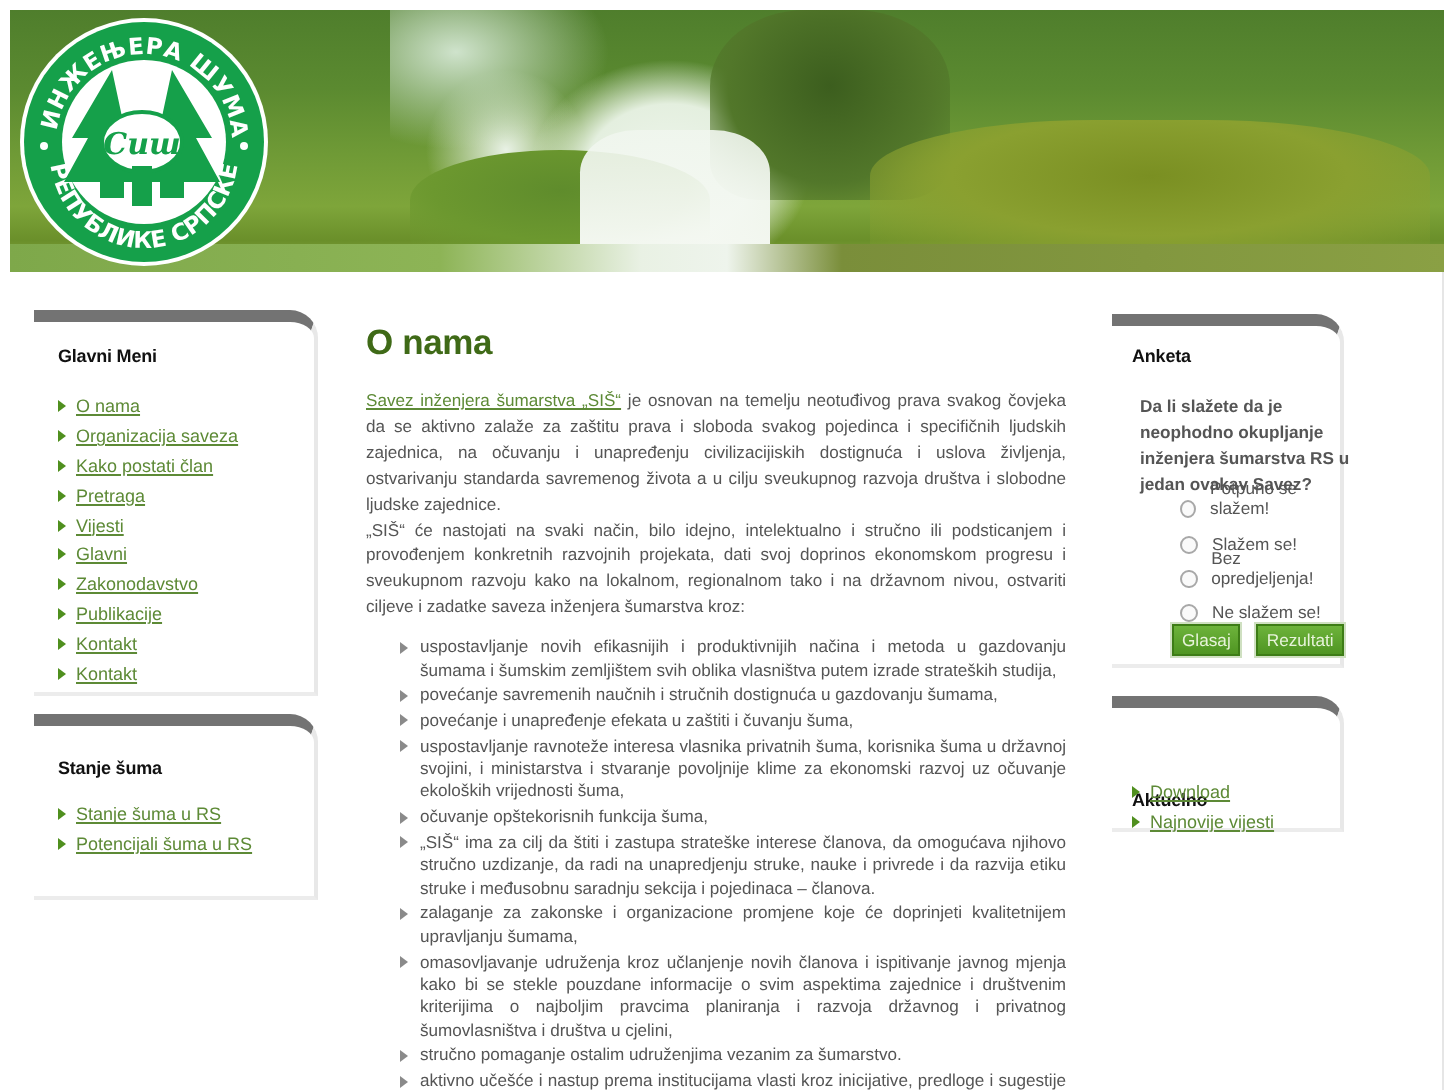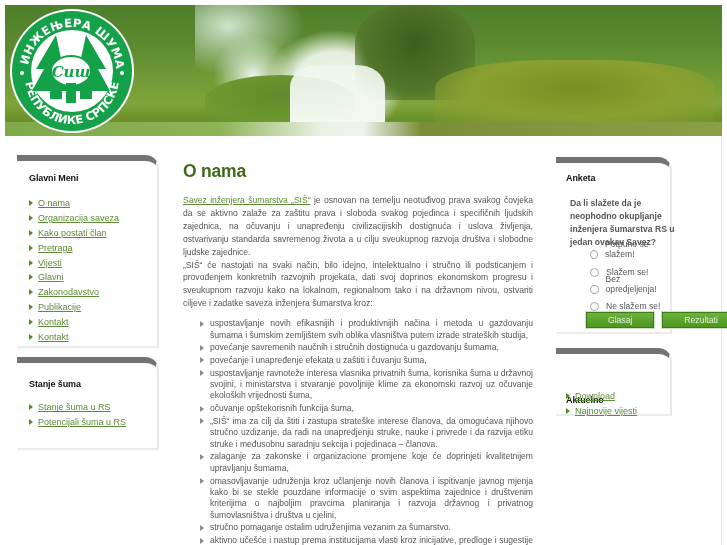--- a/index.html
+++ b/index.html
@@ -48,21 +48,21 @@
   #left-stanje .menu-list { position: absolute; left: 12px; top: 37px; }
 
   #right-anketa { left: 551px; top: 152px; width: 116px; height: 177px; }
   #right-anketa .box-title { position: absolute; left: 10px; top: 10px; }
   .poll-q { position: absolute; left: 14px; top: 34px; width: 110px; font-family: "Liberation Sans", sans-serif; font-weight: bold; font-size: 8.6px; line-height: 13px; color: #555; }
   .poll-options { position: absolute; left: 34px; top: 79px; list-style: none; }
   .poll-opt { display: flex; align-items: flex-end; height: 17.3px; font-family: "Liberation Sans", sans-serif; font-size: 8.6px; color: #555; }
   .radio { width: 9px; height: 9px; border: 1px solid #a8a8a8; border-radius: 50%; background: #fafafa; margin-right: 7px; }
   .poll-buttons { position: absolute; left: 30px; top: 149px; display: flex; gap: 8px; }
   .btn { background: linear-gradient(180deg, #6db33b 0%, #4f9522 100%); color: #e7f3da; font-family: "Liberation Sans", sans-serif; font-size: 8.6px; border: 1px solid #3d7d16;
-    outline: 1px solid #cfe0c1; height: 16px; padding: 0 21px; display: flex; align-items: center; }
+    outline: 1px solid #cfe0c1; height: 16px; padding: 0 4px; display: flex; align-items: center; }
 
   #right-aktuelno { left: 551px; top: 343px; width: 116px; height: 68px; }
   #right-aktuelno .box-title { position: absolute; left: 10px; top: 10px; margin-top: 31px; }
   #right-aktuelno .menu-list { position: absolute; left: 10px; top: 35px; }
 
   
   .main { position: absolute; left: 178px; top: 156px; width: 350px; }
   .page-title { font-family: "Liberation Sans", sans-serif; font-weight: bold; font-size: 17.5px; color: #3f6a17; margin-bottom: 12px; letter-spacing: -0.2px; }
   .para { font-family: "Liberation Sans", sans-serif; font-size: 8.55px; line-height: 12.9px; color: #555; text-align: justify; }
   .para a { color: #5d8a36; text-decoration: underline; }

